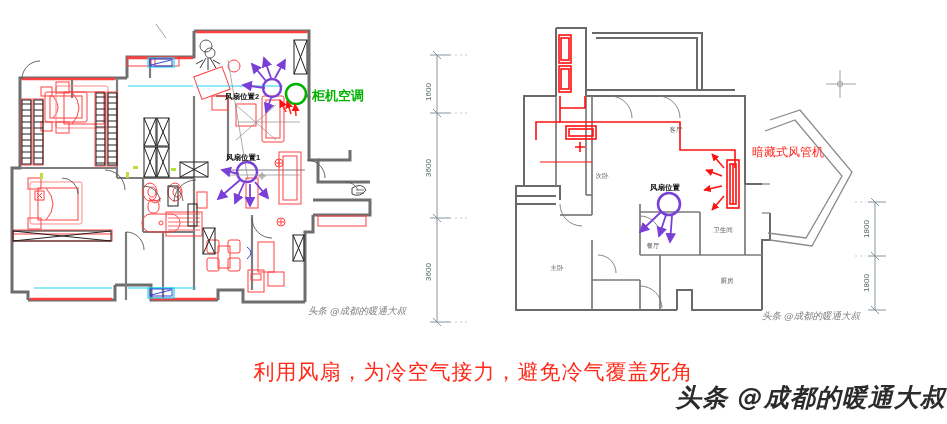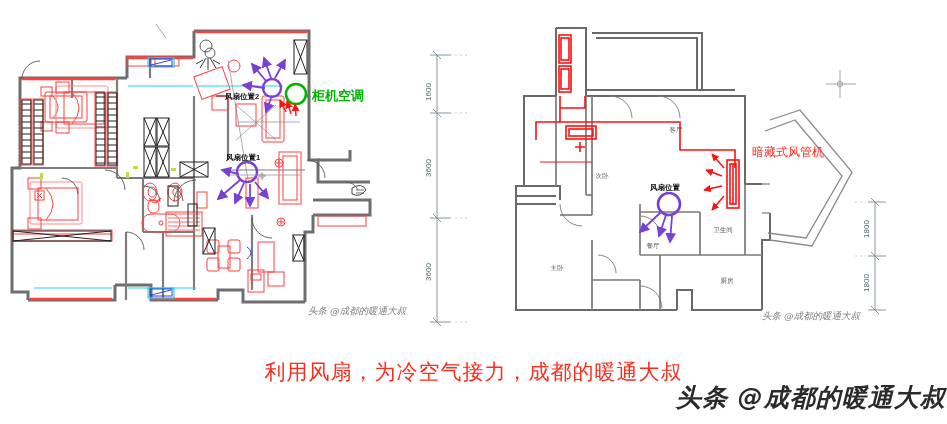--- a/index.html
+++ b/index.html
@@ -434,15 +434,15 @@
             <path d="M855,256 L866,256"></path>
       </g>
       <text class="dim" transform="translate(869,229) rotate(-90)" text-anchor="middle">1800</text>
       <text class="dim" transform="translate(869,283) rotate(-90)" text-anchor="middle">1800</text>
     </g>
   </g>
 </svg>
 
   <div class="wm-small wm-a">头条 @成都的暖通大叔</div>
   <div class="wm-small wm-b">头条 @成都的暖通大叔</div>
-  <div class="caption">利用风扇，为冷空气接力，成都的暖通大叔</div>
+  <div class="caption">利用风扇，为冷空气接力，避免冷气覆盖死角</div>
   <div class="wm-main">头条 @成都的暖通大叔</div>
 </div>
 
 </body></html>

